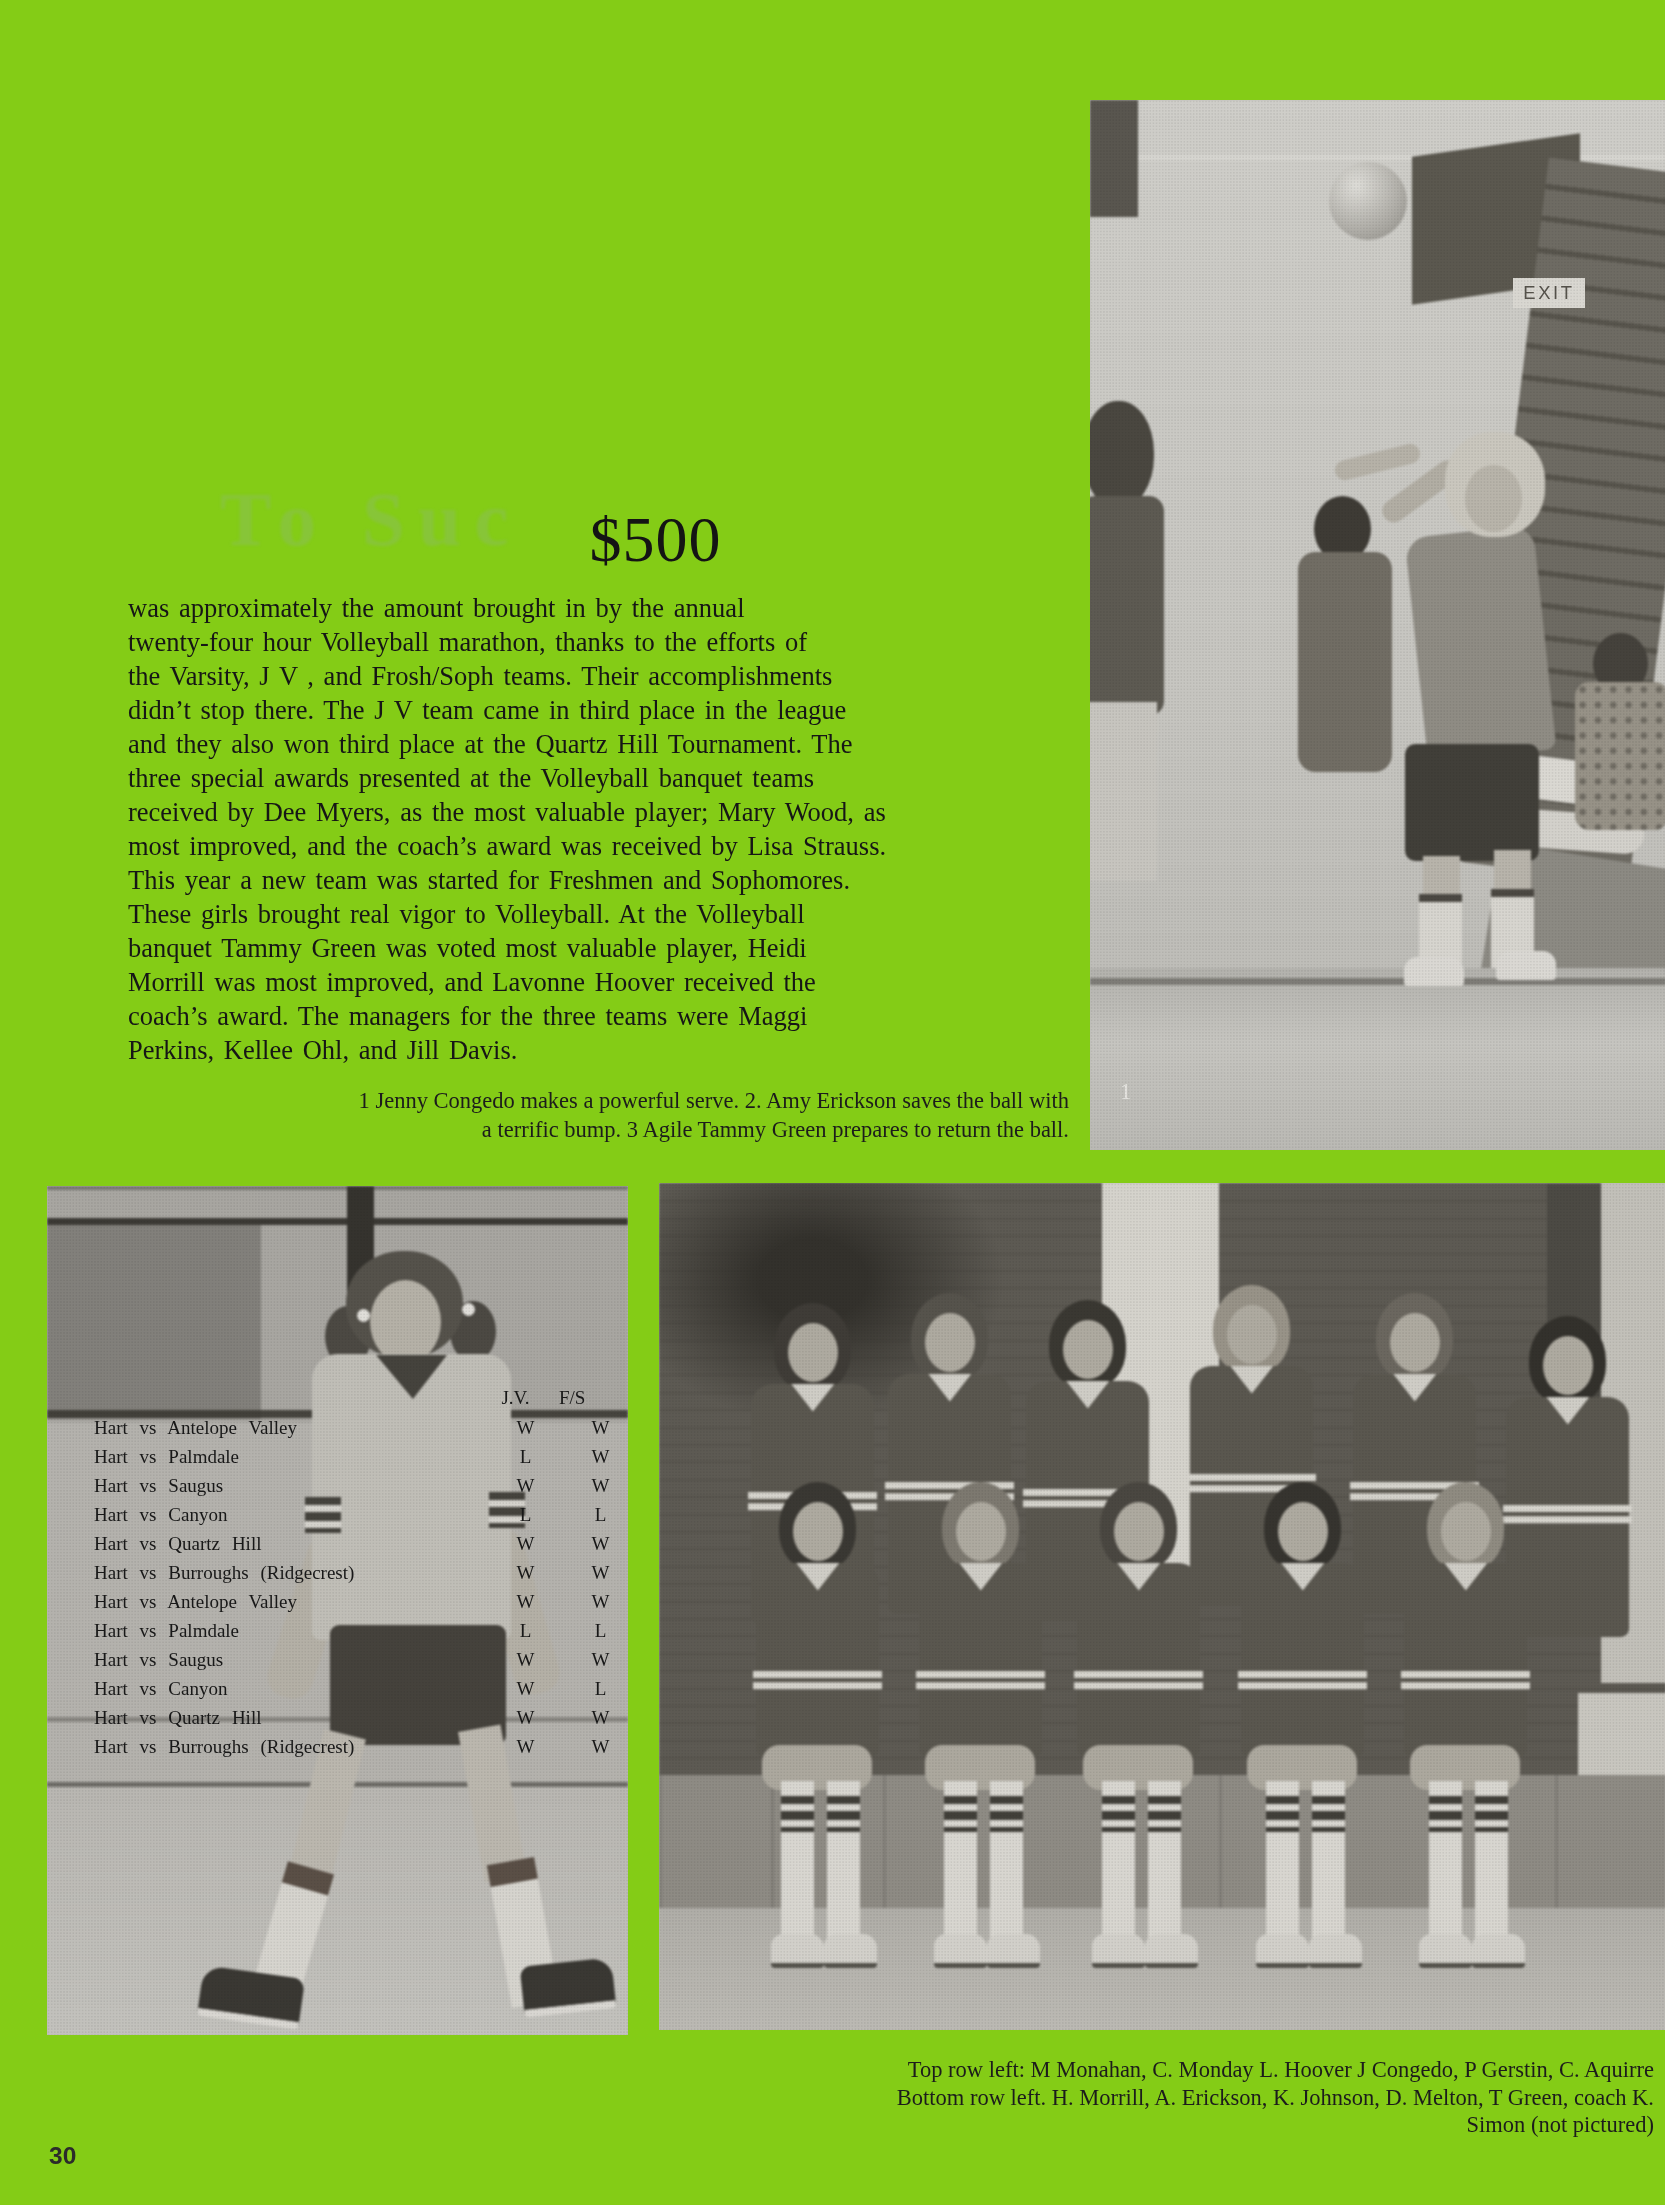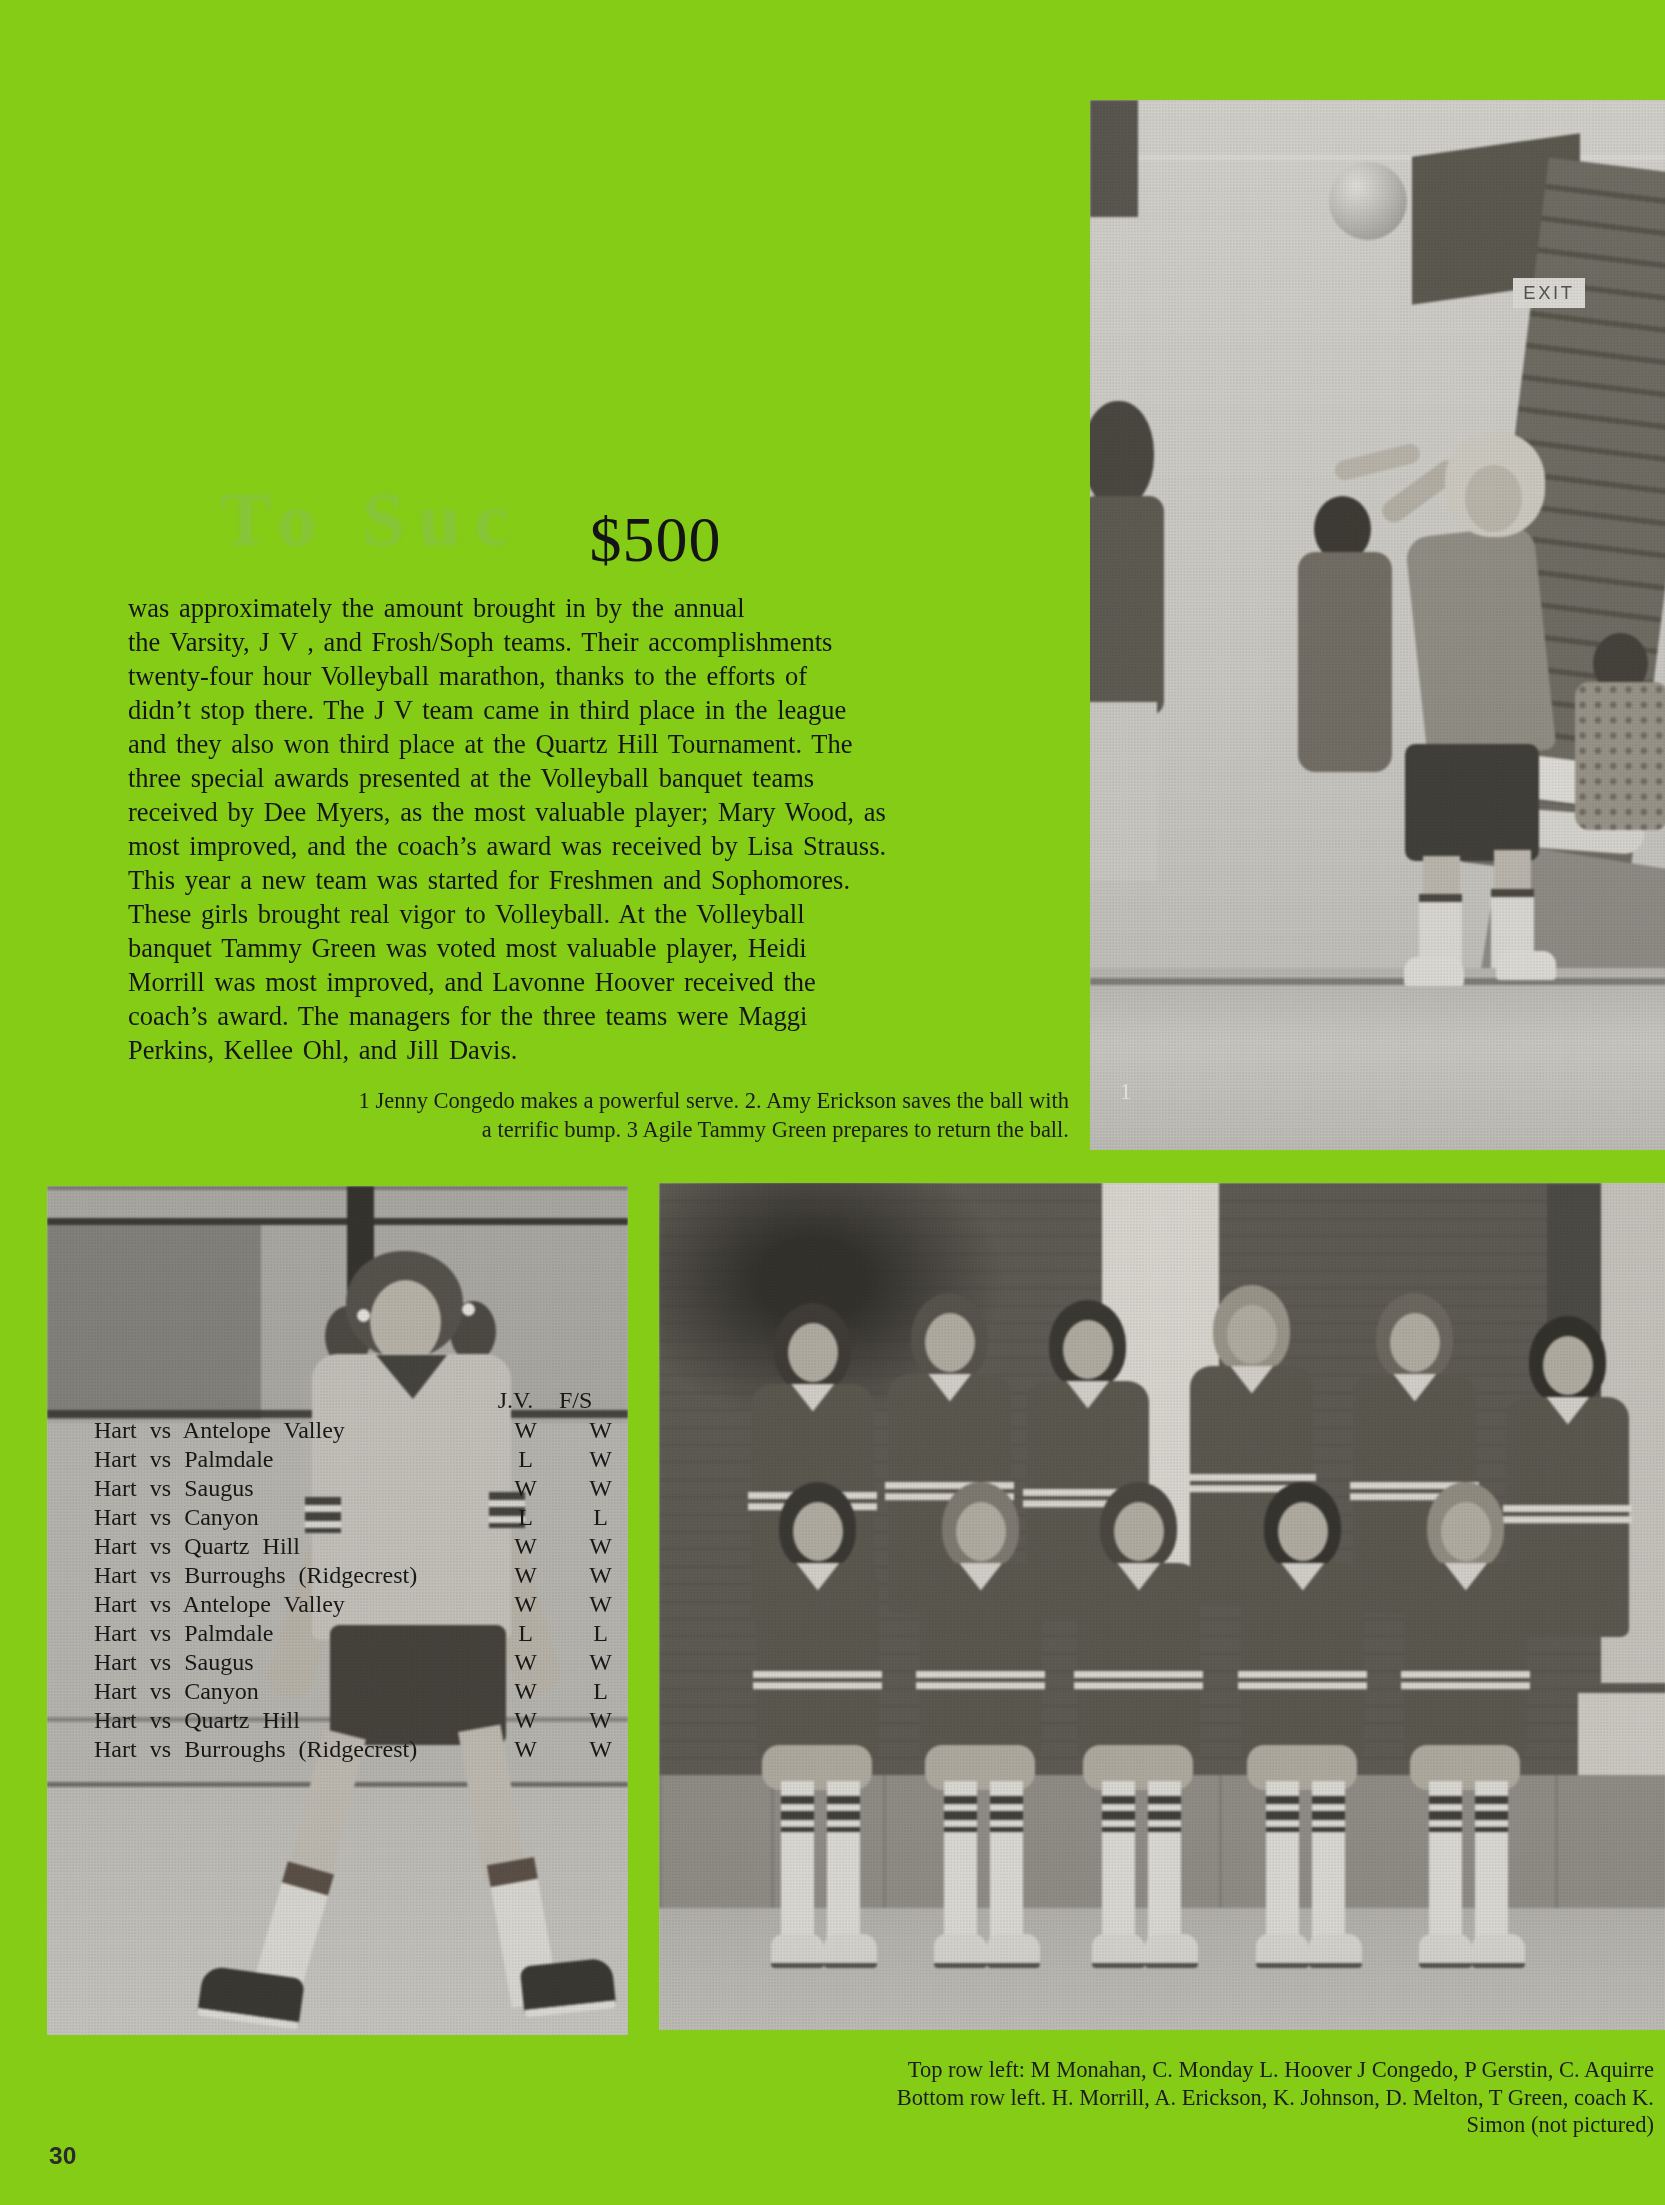--- a/index.html
+++ b/index.html
@@ -128,21 +128,21 @@
                 border-top:22.5px solid #5a4f46; }
   .bp-a-sock2 { left:452px; top:674px; width:48px; height:123px; background:#d6d4ce; transform:rotate(-10deg);
                 border-top:22.5px solid #5a4f46; }
   .bp-a-shoe1 { left:153px; top:786px; width:102px; height:43px; border-radius:20.4px 11.2px 5.1px 5.1px;
                 background:#3a3833; border-bottom:8.2px solid #d9d7d2; transform:rotate(8deg); }
   .bp-a-shoe2 { left:475px; top:776px; width:92px; height:43px; border-radius:11.2px 20.4px 5.1px 5.1px;
                 background:#3a3833; border-bottom:8.2px solid #d9d7d2; transform:rotate(-6deg); }
   
   .scoreboard {
     position:absolute; left:94px; top:1387px; width:546px;
-    font-size:24px; color:#181818; word-spacing:7.1px;
+    font-size:19px; color:#181818; word-spacing:7.1px;
   }
   .sb-head { position:relative; height:30px; }
   .sb-jvh  { position:absolute; left:391px; width:61px; text-align:center; }
   .sb-fsh  { position:absolute; left:465px; width:61px; text-align:left; }
   .sb-row  { position:relative; height:29px; white-space:nowrap; }
   .sb-name { position:absolute; left:0; }
   .sb-jv   { position:absolute; left:401px; width:61px; text-align:center; }
   .sb-fs   { position:absolute; left:476px; width:61px; text-align:center; }
   
   #photo-team { left:659px; top:1183px; width:1007px; height:847px; }
@@ -182,22 +182,22 @@
 
 <div id="page">
 
   <div class="ghost">To Suc</div>
 
   <div class="headline">$500</div>
 
   <div class="body-text">
 
   <div>was approximately the amount brought in by the annual</div>
+      <div>twenty-four hour Volleyball marathon, thanks to the efforts of</div>
       <div>the Varsity, J V , and Frosh/Soph teams. Their accomplishments</div>
-      <div>twenty-four hour Volleyball marathon, thanks to the efforts of</div>
       <div>didn’t stop there. The J V  team came in third place in the league</div>
       <div>and they also won third place at the Quartz Hill Tournament. The</div>
       <div>three special awards presented at the Volleyball banquet teams</div>
       <div>received by Dee Myers, as the most valuable player; Mary Wood, as</div>
       <div>most improved, and the coach’s award was received by Lisa Strauss.</div>
       <div>This year a new team was started for Freshmen and Sophomores.</div>
       <div>These girls brought real vigor to Volleyball. At the Volleyball</div>
       <div>banquet Tammy Green was voted most valuable player, Heidi</div>
       <div>Morrill was most improved, and Lavonne Hoover received the</div>
       <div>coach’s award. The managers for the three teams were Maggi</div>

